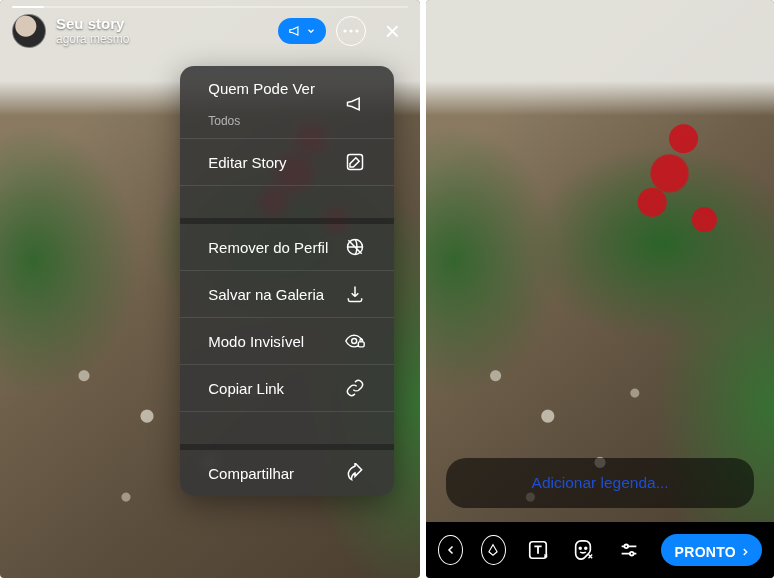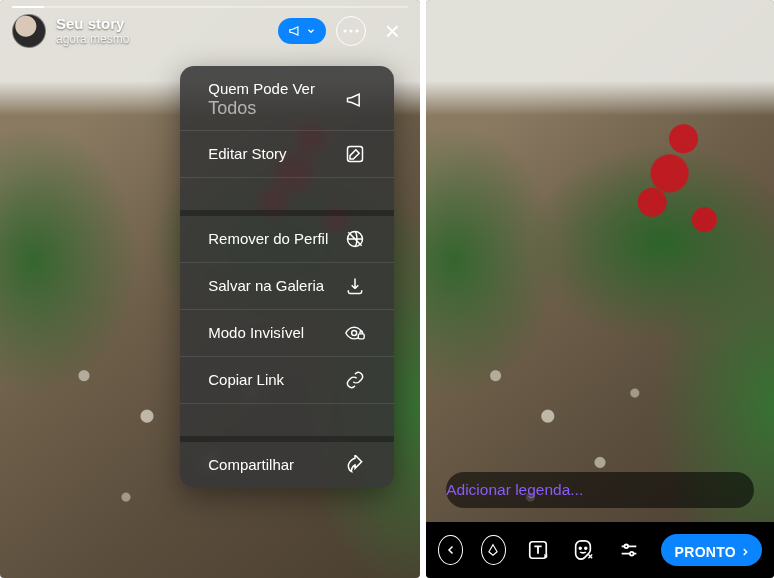--- a/index.html
+++ b/index.html
@@ -99,31 +99,31 @@
   .menu-item {
     display:flex; align-items:center;
     justify-content:space-between;
     padding:12px 28px;
     color:#fff; font-size:15px;
     border-bottom:1px solid rgba(255,255,255,.10);
   }
   .menu-item:last-child{border-bottom:none;}
   .menu-item.first { padding-top:14px; padding-bottom:10px;}
   .menu-item .mi-text{display:flex;flex-direction:column;line-height:1.2;}
-  .menu-item .sub{color:rgba(255,255,255,.6);font-size:18px;margin-top:0;}
+  .menu-item .sub{color:rgba(255,255,255,.6);font-size:12px;margin-top:16px;}
   .mi-icon{width:22px;height:22px;display:flex;align-items:center;justify-content:center;flex-shrink:0;}
   .sep-thick{border-top:6px solid rgba(20,20,20,.45);margin-top:32px;}
 
   
   .caption {
     position:absolute; left:20px; right:20px; bottom:70px;
-    height:36px; border-radius:20px;
+    height:50px; border-radius:20px;
     background:rgba(0,0,0,.55);
-    color:#8b5cf6; font-size:15.5px;
-    display:flex; align-items:center; 
+    color:#1d4ed8; font-size:15.5px;
+    display:flex; align-items:center; justify-content:center;
   }
   .toolbar {
     position:absolute; left:0; right:0; bottom:0;
     height:56px; background:#000;
     display:flex; align-items:center;
     padding:0 12px; gap:18px;
   }
   .tb-btn{
     width:34px;height:34px;
     display:flex;align-items:center;justify-content:center;

